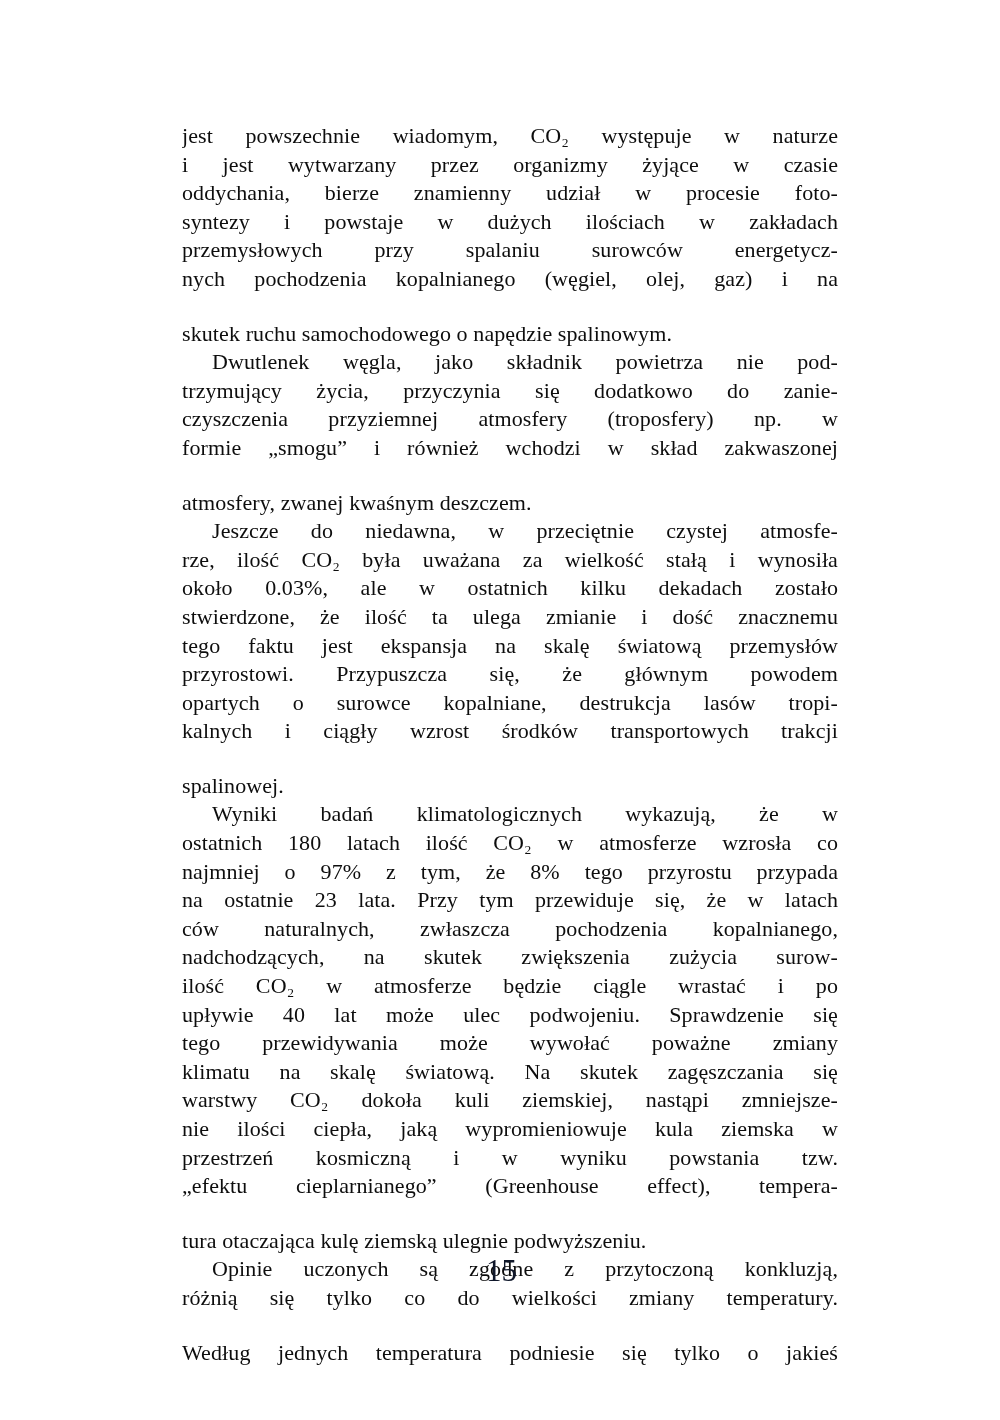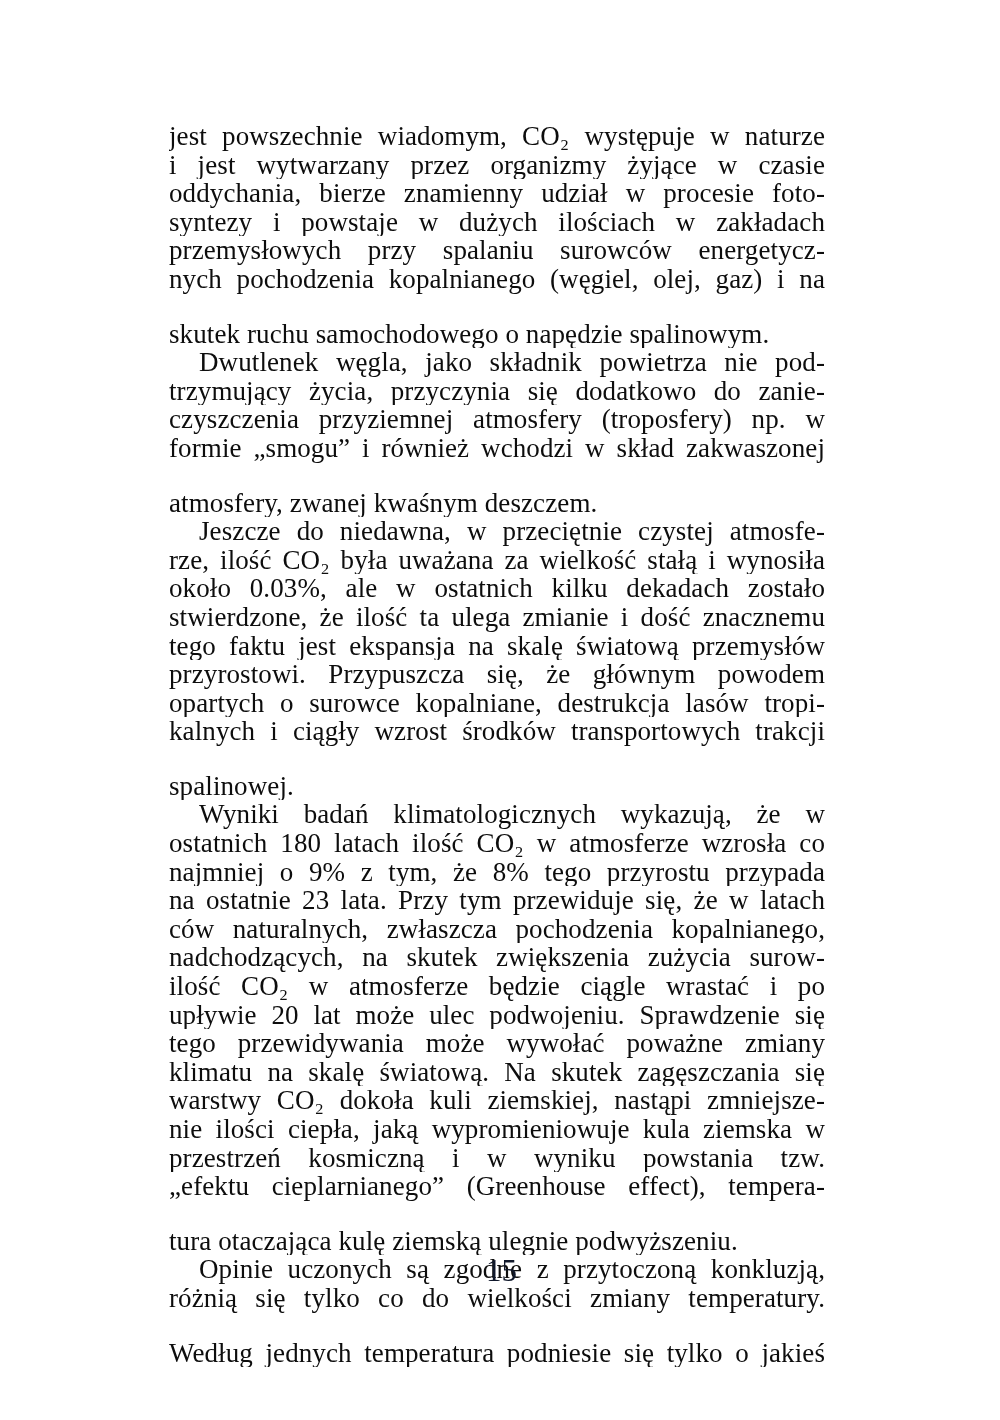--- a/index.html
+++ b/index.html
@@ -11,24 +11,24 @@
     position: relative;
     width: 1000px;
     height: 1420px;
     background: #ffffff;
     font-family: "Liberation Serif", "DejaVu Serif", serif;
     color: #0d0d0d;
     overflow: hidden;
   }
   .text-block {
     position: absolute;
-    left: 169px;
+    left: 182px;
     top: 122px;
     width: 656px;
-    font-size: 27px;
+    font-size: 22px;
     line-height: 28.6px;
     font-weight: 400;
     letter-spacing: 0.1px;
   }
   .paragraph {
     margin: 0;
     padding: 0;
   }
   .text-line {
     height: 28.6px;
@@ -97,26 +97,26 @@
       <div class="text-line">tego faktu jest ekspansja na skalę światową przemysłów</div>
       <div class="text-line">przyrostowi. Przypuszcza się, że głównym powodem</div>
       <div class="text-line">opartych o surowce kopalniane, destrukcja lasów tropi-</div>
       <div class="text-line">kalnych i ciągły wzrost środków transportowych trakcji</div>
       <div class="text-line">spalinowej.</div>
     </div>
 
     <div class="paragraph">
       <div class="text-line">Wyniki badań klimatologicznych wykazują, że w</div>
       <div class="text-line">ostatnich 180 latach ilość CO₂ w atmosferze wzrosła co</div>
-      <div class="text-line">najmniej o 9% z tym, że 8% tego przyrostu przypada</div>
+      <div class="text-line">najmniej o 97% z tym, że 8% tego przyrostu przypada</div>
       <div class="text-line">na ostatnie 23 lata. Przy tym przewiduje się, że w latach</div>
       <div class="text-line">ców naturalnych, zwłaszcza pochodzenia kopalnianego,</div>
       <div class="text-line">nadchodzących, na skutek zwiększenia zużycia surow-</div>
       <div class="text-line">ilość CO₂ w atmosferze będzie ciągle wrastać i po</div>
-      <div class="text-line">upływie 20 lat może ulec podwojeniu. Sprawdzenie się</div>
+      <div class="text-line">upływie 40 lat może ulec podwojeniu. Sprawdzenie się</div>
       <div class="text-line">tego przewidywania może wywołać poważne zmiany</div>
       <div class="text-line">klimatu na skalę światową. Na skutek zagęszczania się</div>
       <div class="text-line">warstwy CO₂ dokoła kuli ziemskiej, nastąpi zmniejsze-</div>
       <div class="text-line">nie ilości ciepła, jaką wypromieniowuje kula ziemska w</div>
       <div class="text-line">przestrzeń kosmiczną i w wyniku powstania tzw.</div>
       <div class="text-line">„efektu cieplarnianego” (Greenhouse effect), tempera-</div>
       <div class="text-line">tura otaczająca kulę ziemską ulegnie podwyższeniu.</div>
     </div>
 
     <div class="paragraph continued">

